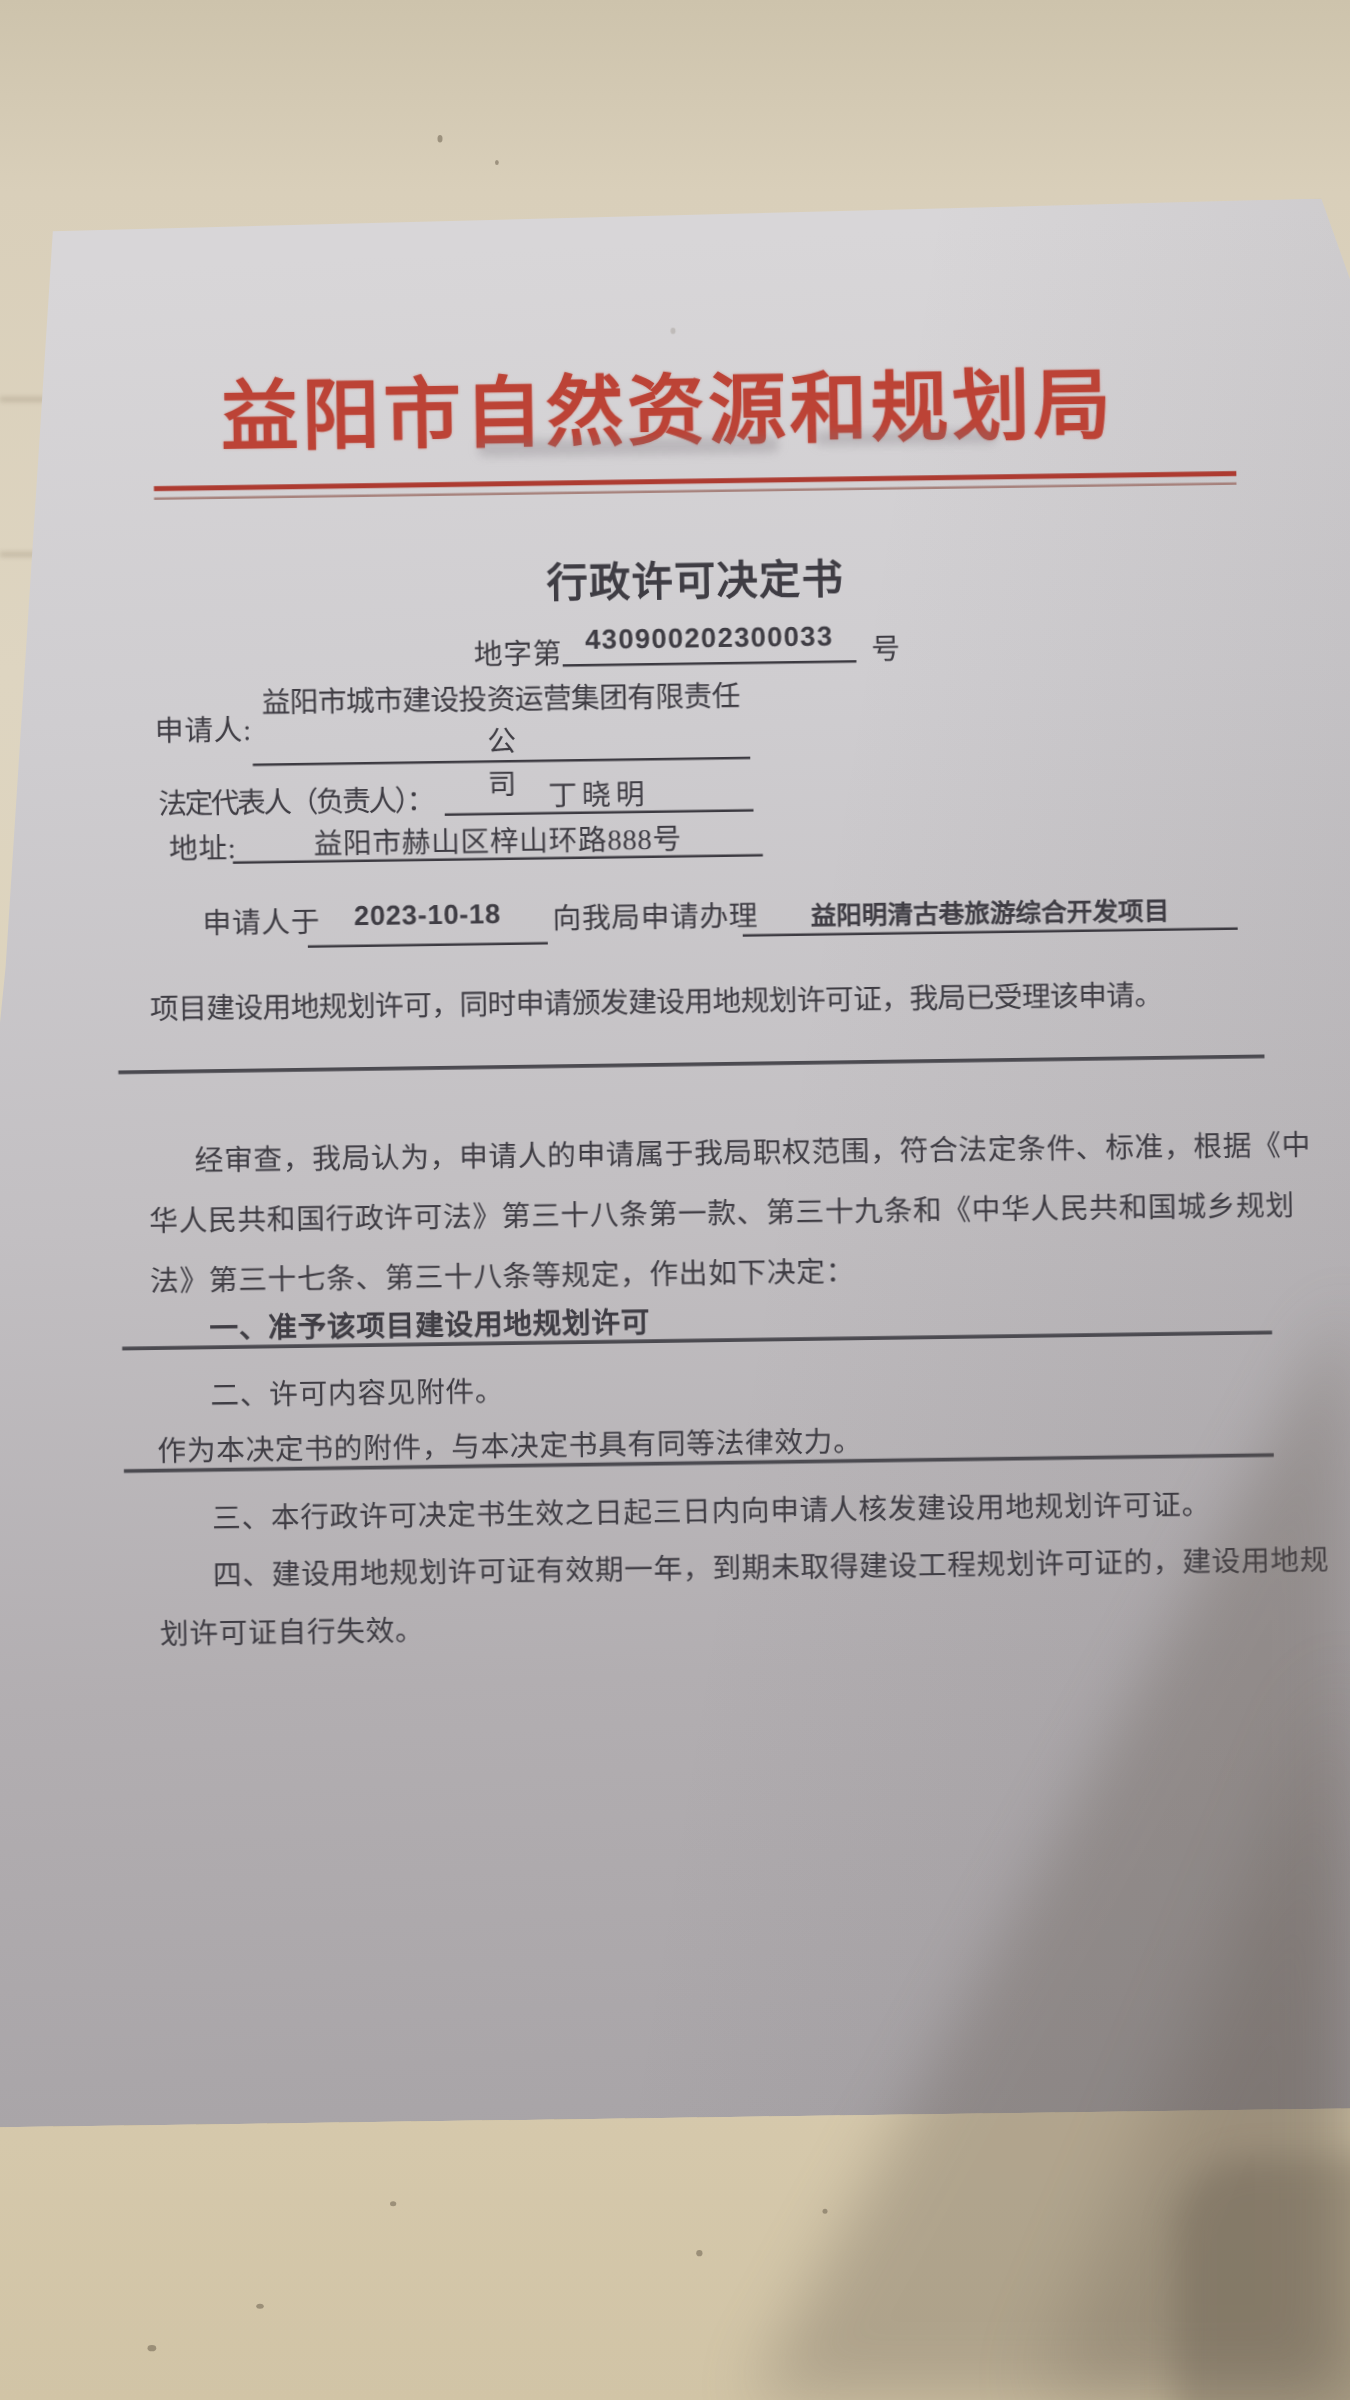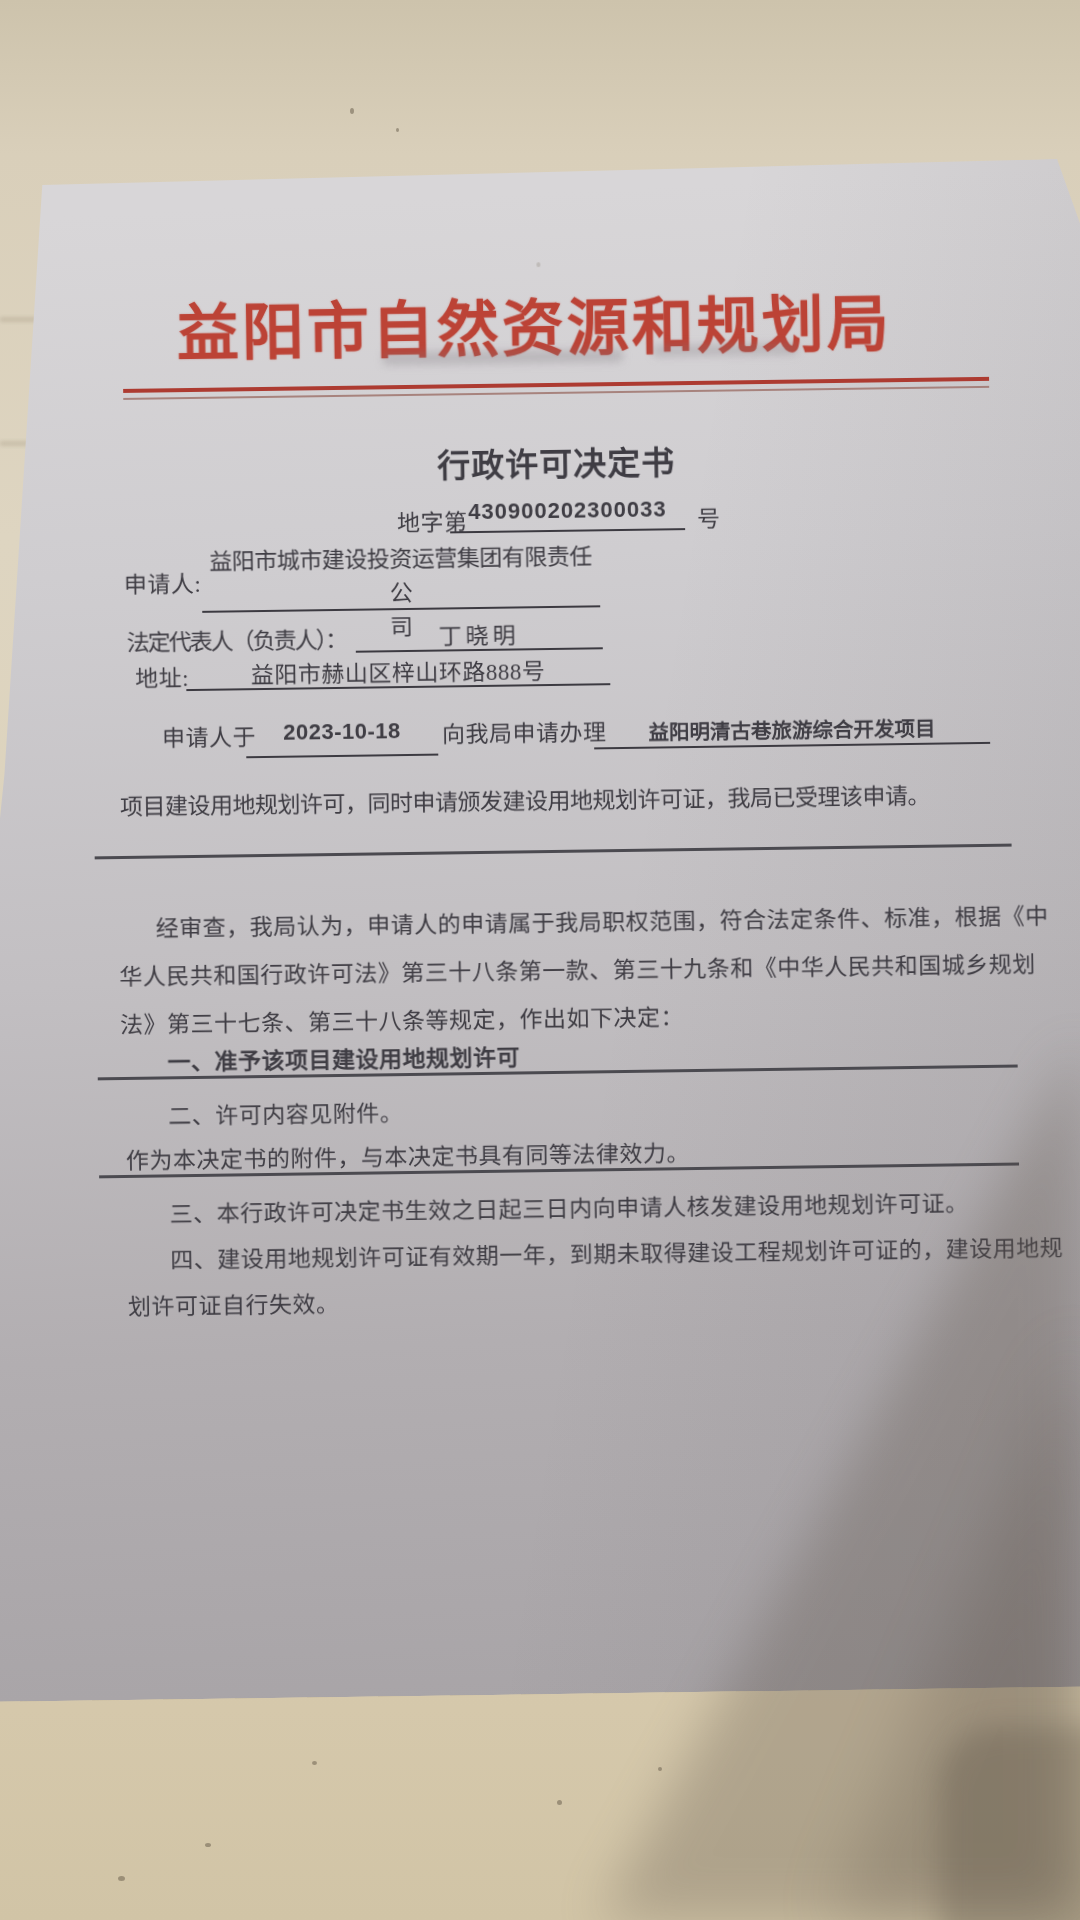--- a/index.html
+++ b/index.html
@@ -67,21 +67,21 @@
 
     <div class="bleed" style="left:430px;top:184px;width:240px;height:13px;"></div>
     <div class="bleed" style="left:700px;top:181px;width:145px;height:11px;"></div>
     <div class="speck" style="left:585px;top:96px;width:4px;height:5px;opacity:.4;"></div>
 
     <div class="rule-thick"></div>
     <div class="rule-thin"></div>
 
     <div class="doctitle">行政许可决定书</div>
 
-    <div class="t" style="left:442px;top:336px;">地字第</div>
+    <div class="t" style="left:424px;top:336px;">地字第</div>
     <div class="blank num" style="left:495px;top:332px;width:235px;height:32px;">430900202300033</div>
     <div class="t" style="left:742px;top:336px;">号</div>
 
     <div class="t" style="left:168px;top:394px;">申请人:</div>
     <div class="blank" style="left:246px;top:372px;width:398px;height:68px;font-size:23px;">
       <div style="letter-spacing:-0.5px;">益阳市城市建设投资运营集团有限责任公</div>
       <div>司</div>
     </div>
 
     <div class="t" style="left:170px;top:452px;letter-spacing:-2px;">法定代表人（负责人）：</div>

